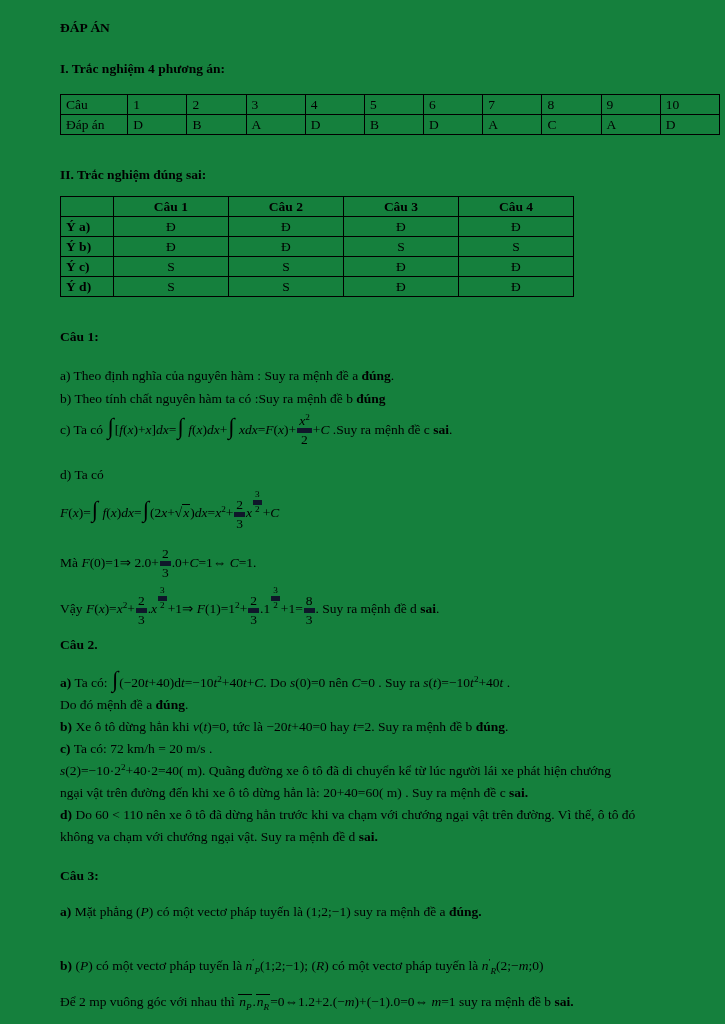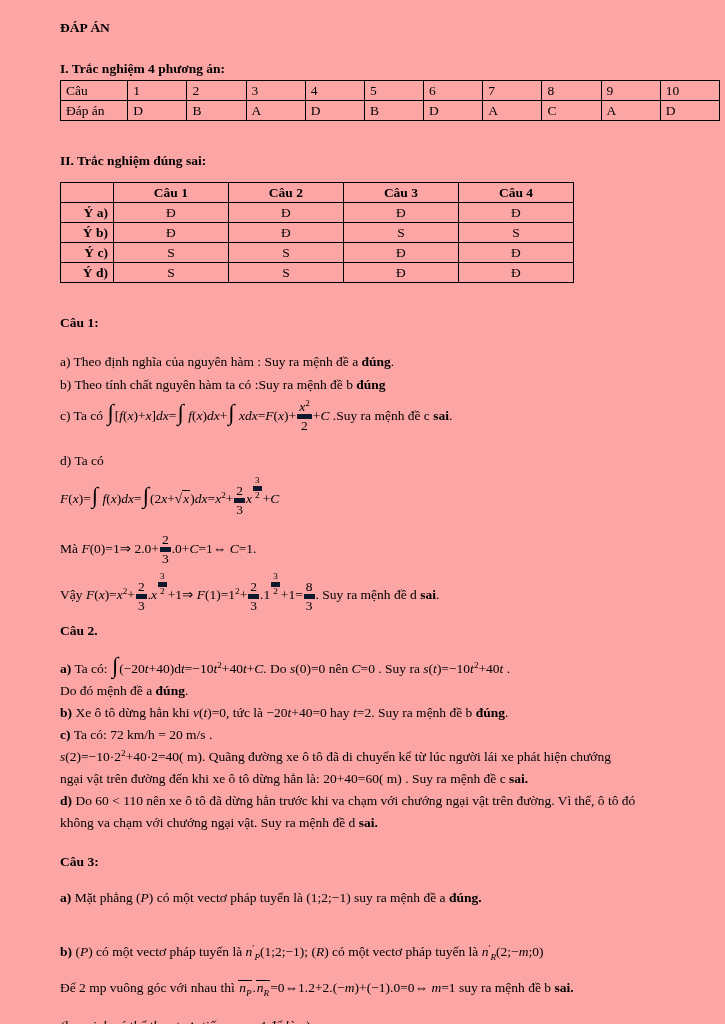--- a/index.html
+++ b/index.html
@@ -1,38 +1,38 @@
 <!DOCTYPE html>
 <html><head>
 <meta charset="utf-8">
 <style>
   * { box-sizing: border-box; }
   body { margin:0; background:#888; display:flex; justify-content:center; }
   .page {
-    width:725px; height:1024px; background:#fca5a5; color:#000;
+    width:725px; height:1024px; background:#15803d; color:#000;
     font-family:"Liberation Serif", serif; font-size:13.5px;
     padding:16px 25px 0 60px; position:relative; overflow:hidden;
   }
   .bold { font-weight:bold; }
   .p { line-height:23px; }
   .line { line-height:22px; }
   .math { line-height:1.25; }
   .note { font-style:italic; line-height:22px;font-family:Liberation Serif, serif; }
   .footer { text-align:center; line-height:22px; }
   .mt2{margin-top:16px}.mt4{margin-top:4px}.mt6{margin-top:6px}
   .mt14{margin-top:14px}.mt15{margin-top:32px}.mt16{margin-top:16px}.mt18{margin-top:18px}.mt28{margin-top:28px}
 
   table { border-collapse:collapse; table-layout:fixed; }
   td { border:1px solid #000; height:20px; line-height:19px; padding:0 5px; overflow:hidden; }
-  .t1 { width:660px; }
+  .t1 { width:660px; margin-top:14px; }
   .t1 td { width:59px; text-align:left; }
   .t1 td:first-child { width:67px; }
   .t2 { width:514px; margin-top:10px; }
   .t2 td { width:100px; text-align:center; }
-  .t2 td:first-child { width:46px; text-align:right; font-weight:bold; }
+  .t2 td:first-child { width:46px; text-align:left; font-weight:bold; }
   .t2 tr:first-child td { font-weight:bold; text-align:center; }
 
   
   .bo { font-weight:bold; }
   .it { font-style:italic; }
   .int { font-style:normal; font-size:170%; line-height:0; vertical-align:-12%; display:inline-block; padding:0 1px; }
   .frac { display:inline-block; vertical-align:middle; text-align:center; padding:0 1px; line-height:1.05; }
   .frac .num { display:block; padding:0 2px; border-bottom:5px solid #0f172a; }
   .frac .den { display:block; padding:0 2px; }
   sup, sub { font-size:68%; line-height:0; }

